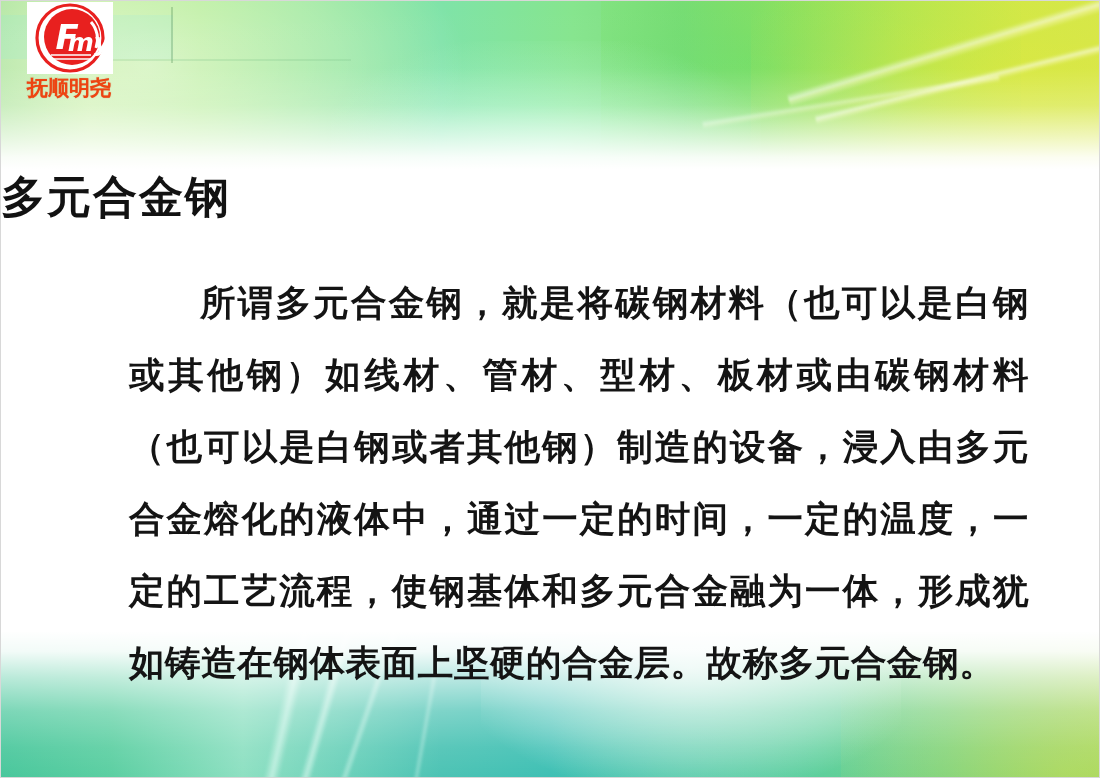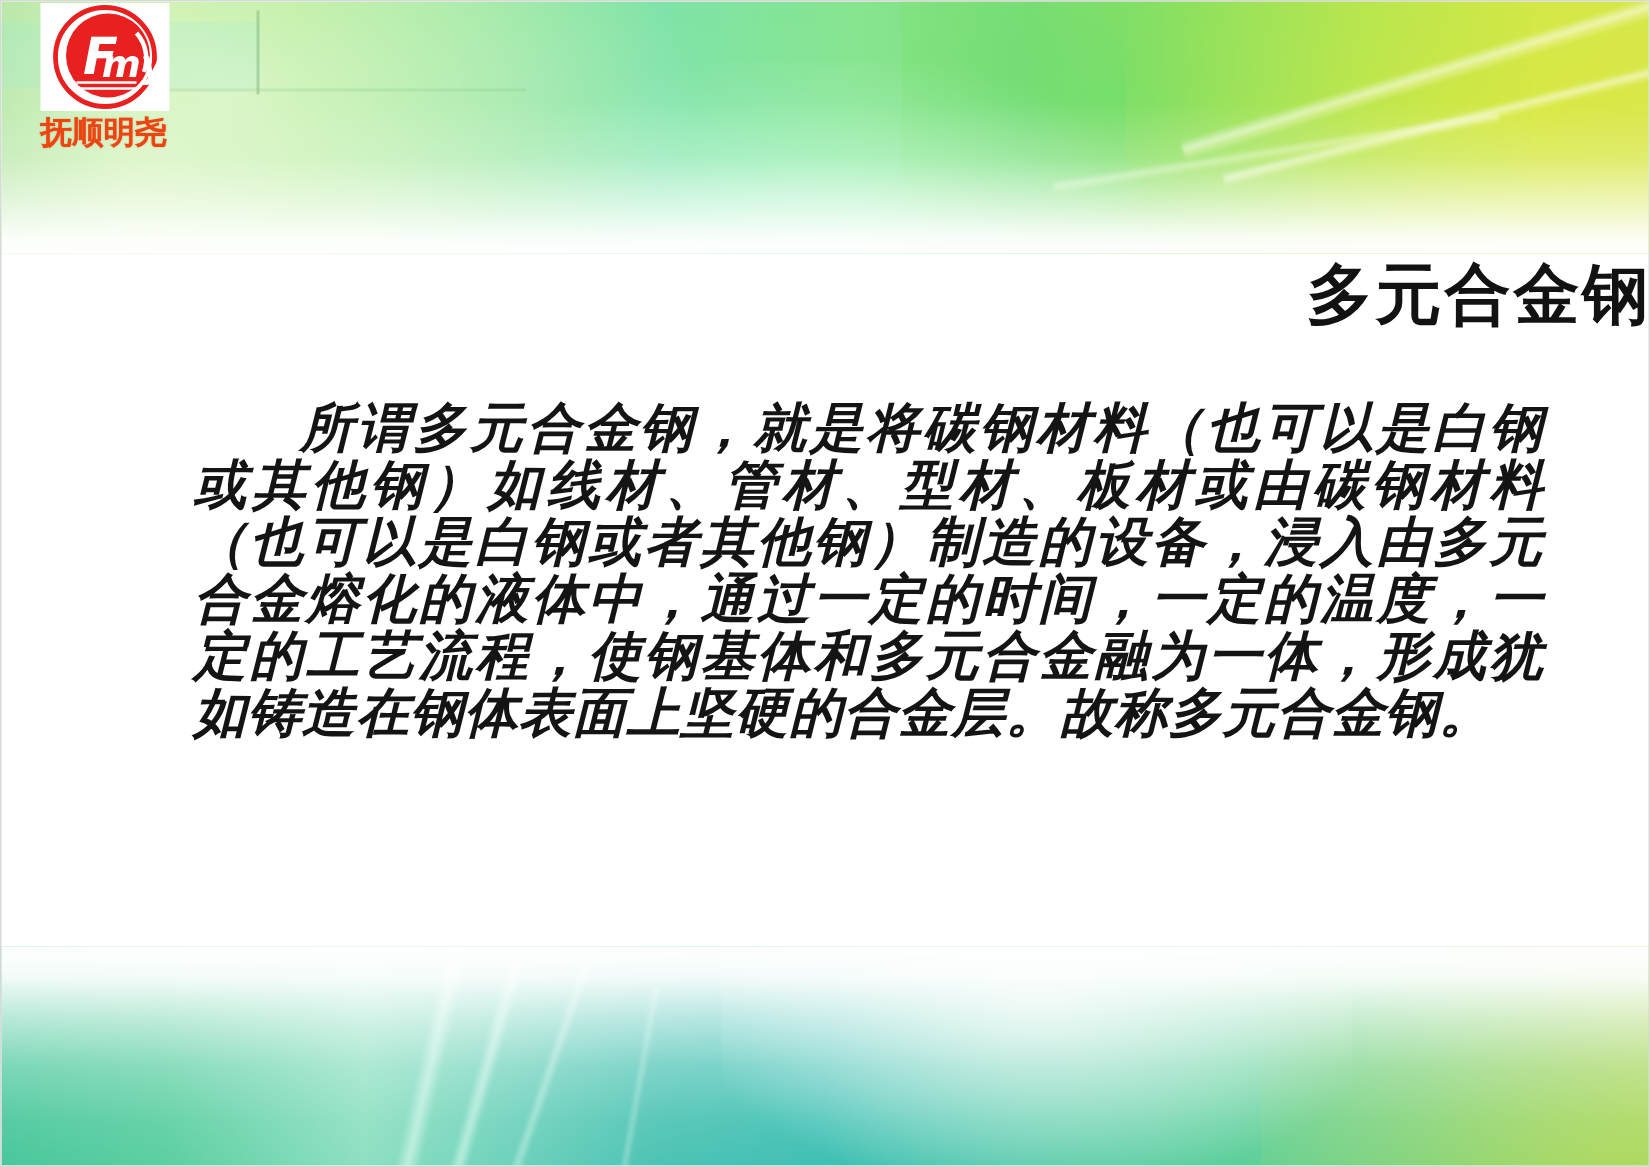--- a/index.html
+++ b/index.html
@@ -183,43 +183,42 @@
     width: 1100px;
     height: 778px;
     z-index: 4;
     pointer-events: none;
   }
   .slide-title {
     position: absolute;
     left: 0;
     top: 172px;
     width: 1100px;
-    text-align: right;
+    text-align: left;
     font-family: "DejaVu Sans", "Liberation Sans", sans-serif;
     font-size: 44px;
     font-weight: 700;
     color: #121212;
     letter-spacing: 2px;
     line-height: 1.1;
   }
   .body-text {
     position: absolute;
     left: 128px;
     top: 266px;
     width: 900px;
     font-family: "DejaVu Sans", "Liberation Sans", sans-serif;
     font-size: 35.5px;
     font-weight: 600;
     color: #141414;
-    line-height: 38px;
+    line-height: 72px;
     text-align: justify;
     text-align-last: left;
     text-indent: 2em;
     letter-spacing: 0.6px;
-    font-style: italic;
   }
 
   
   .bottom-band {
     position: absolute;
     left: 0;
     bottom: 0;
     width: 1100px;
     height: 146px;
     overflow: hidden;

